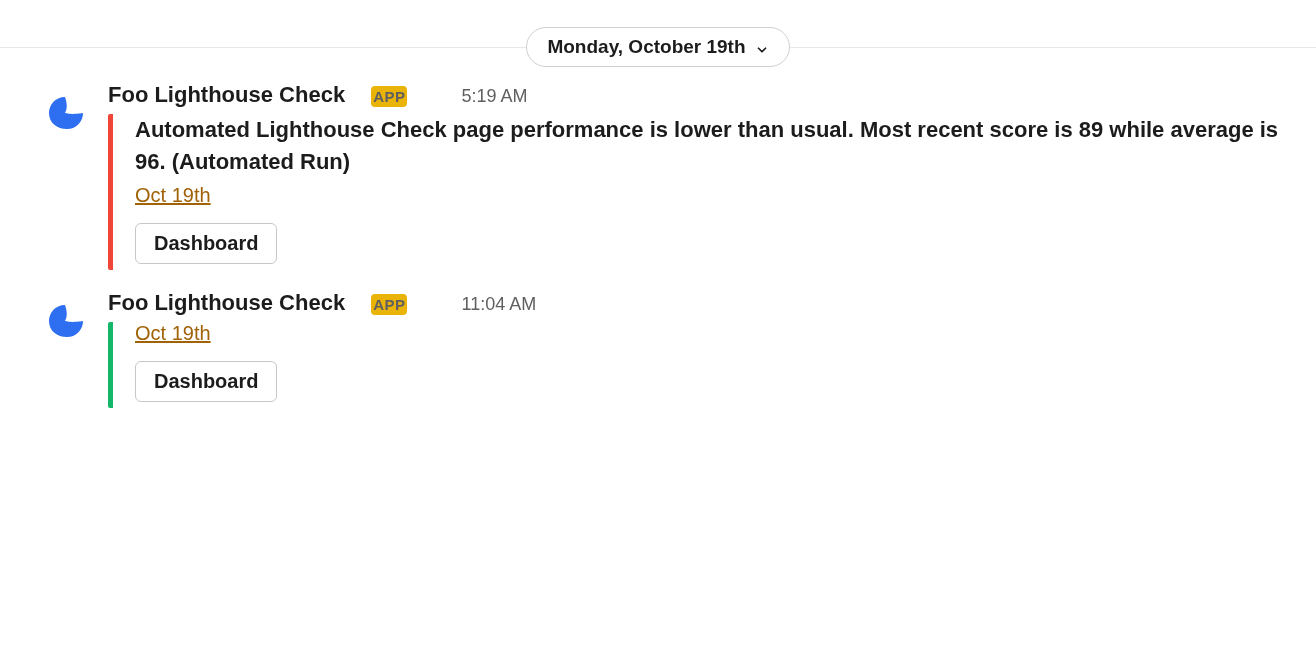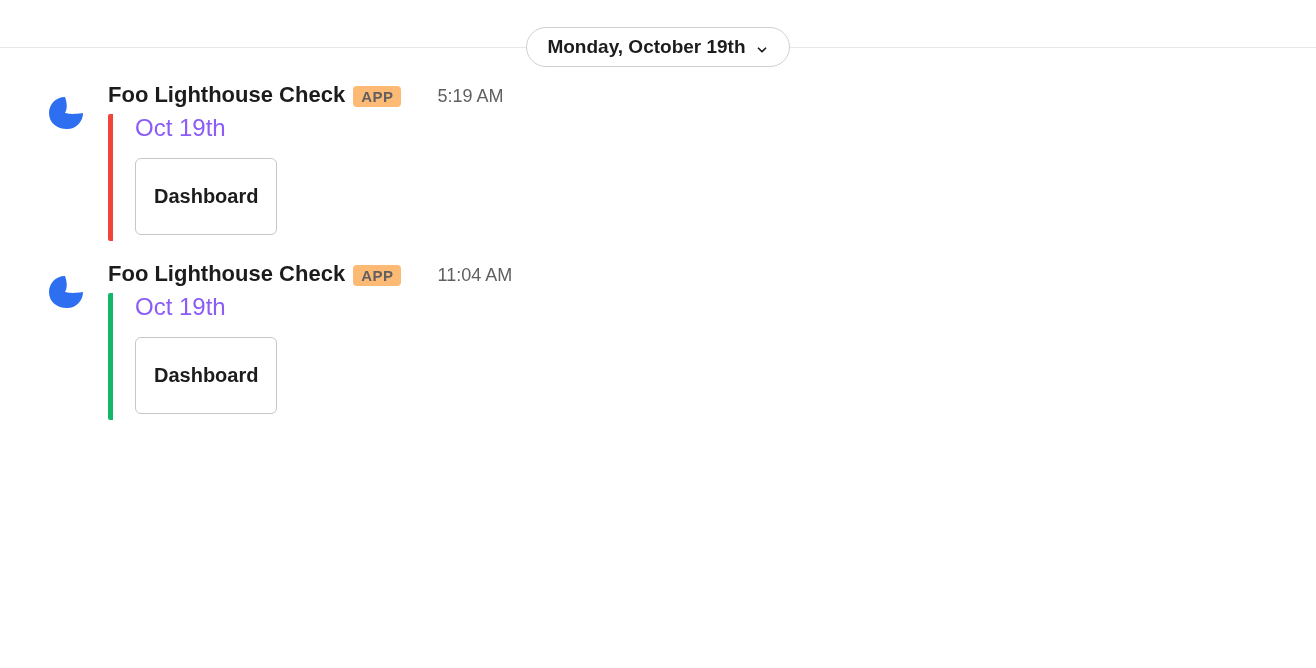--- a/index.html
+++ b/index.html
@@ -56,34 +56,34 @@
       display: flex;
       align-items: center;
       justify-content: center;
       margin-top: 4px;
     }
     .avatar svg { width: 48px; height: 48px; }
     .msg-body { flex: 1; }
     .msg-header {
       display: flex;
       align-items: baseline;
-      gap: 8px;
+      gap: 26px;
       margin-bottom: 6px;
     }
     .author {
       font-size: 22px;
       font-weight: 900;
       color: #1d1c1d;
     }
     .app-badge {
-      background: #fdba74;
+      background: #eab308;
       color: #616061;
       font-size: 15px;
       font-weight: 700;
-      padding: 2px 8px;
+      padding: 2px 2px;
       border-radius: 4px;
       letter-spacing: 0.5px;
     }
     .timestamp {
       color: #616061;
       font-size: 18px;
       margin-left: 28px;
     }
     .attachment {
       border-left: 5px solid;
@@ -94,29 +94,30 @@
     .attachment.red { border-left-color: #f04438; }
     .attachment.green { border-left-color: #12b76a; }
     .att-text {
       font-size: 22px;
       font-weight: 700;
       line-height: 1.45;
       color: #1d1c1d;
       margin-bottom: 6px;
     }
     .att-date {
-      color: #8b5cf6;
-      font-size: 24px;
+      color: #a16207;
+      font-size: 20px;
       margin-bottom: 16px;
+      text-decoration: underline;
     }
     .dash-btn {
       background: #fff;
       border: 1px solid #c7c7c7;
       border-radius: 6px;
-      padding: 26px 18px;
+      padding: 8px 18px;
       font-size: 20px;
       font-weight: 700;
       color: #1d1c1d;
       cursor: pointer;
       margin-bottom: 6px;
     }
   </style>
 </head>
 <body>
 
@@ -138,20 +139,21 @@
       <path d="M24 8 C 14 8 8 16 8 24 C 8 34 16 40 26 40 C 36 40 42 32 42 24 C 42 24 32 26 24 24 C 28 18 24 8 24 8 Z" fill="#2e6ff2"></path>
     </svg>
   </div>
   <div class="msg-body">
     <div class="msg-header">
       <span class="author">Foo Lighthouse Check</span>
       <span class="app-badge">APP</span>
       <span class="timestamp">5:19 AM</span>
     </div>
     <div class="attachment red">
+      <div class="att-text">Automated Lighthouse Check page performance is lower than usual. Most recent score is 89 while average is 96. (Automated Run)</div>
       <div class="att-date">Oct 19th</div>
       <button class="dash-btn">Dashboard</button>
     </div>
   </div>
 </div>
 
 <div class="message">
   <div class="avatar">
     <svg viewBox="0 0 48 48">
       <path d="M24 8 C 14 8 8 16 8 24 C 8 34 16 40 26 40 C 36 40 42 32 42 24 C 42 24 32 26 24 24 C 28 18 24 8 24 8 Z" fill="#2e6ff2"></path>

